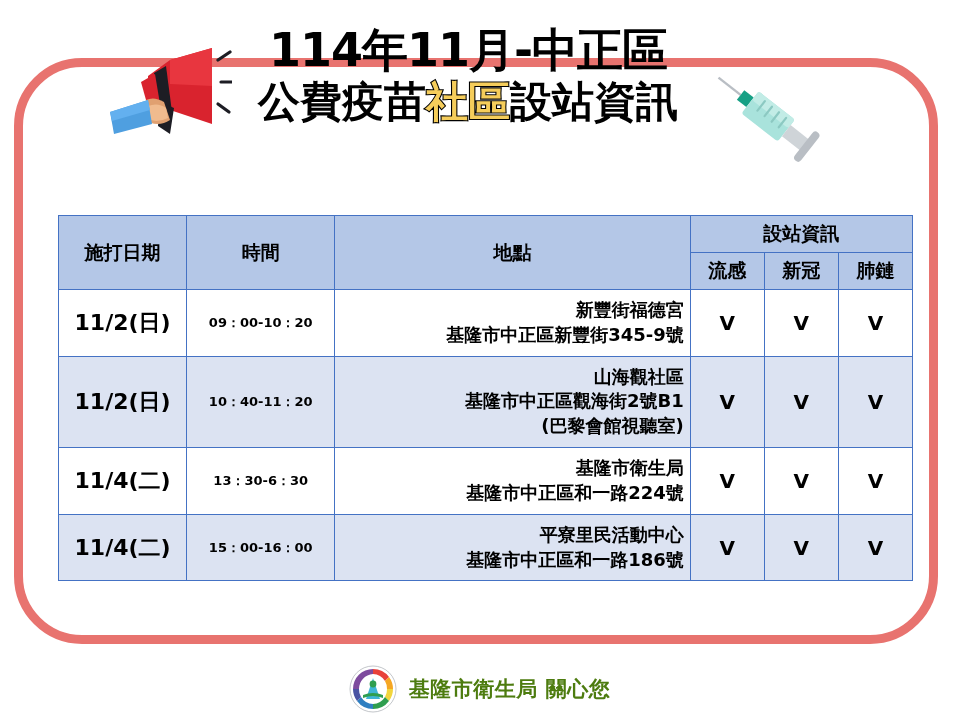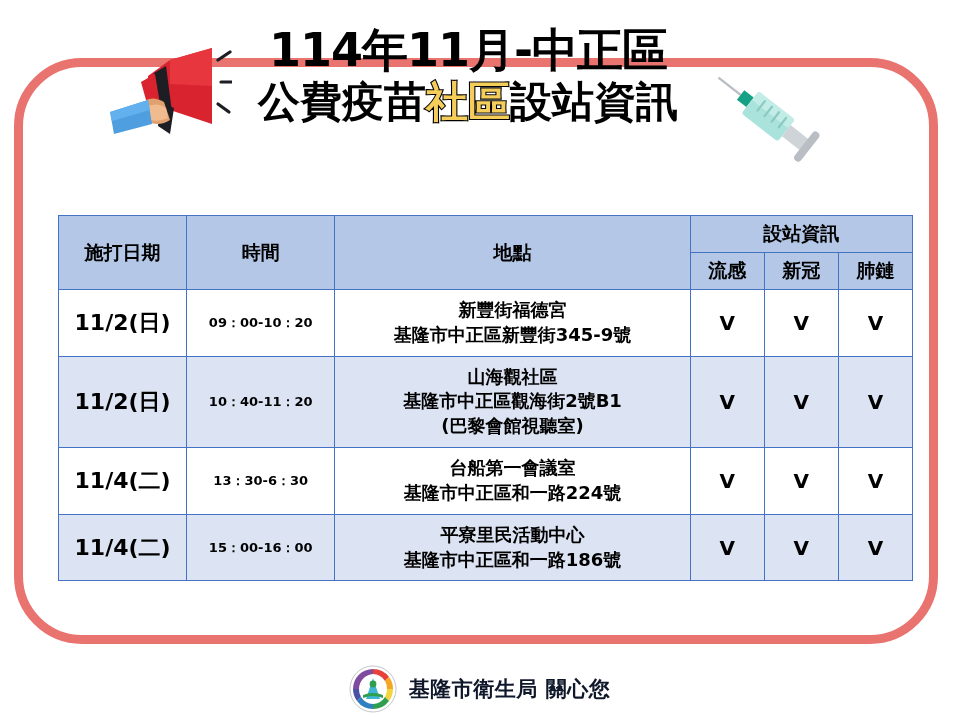--- a/index.html
+++ b/index.html
@@ -131,21 +131,21 @@
   td.cell-place {
     font-size: 18px;
     line-height: 1.38;
     padding: 8px 6px;
   }
   td.cell-vac { font-size: 20px; }
 
   tbody tr.row-white td { background: #ffffff; }
   tbody tr.row-blue  td { background: #dce3f2; }
 
-  .place-line { display: block; }
+  .place-line { display: block; text-align: right; }
 
   
   #footer {
     position: absolute;
     left: 0;
     top: 660px;
     width: 959px;
     height: 57px;
     display: flex;
     align-items: center;
@@ -155,21 +155,21 @@
 
   #footer-logo {
     width: 48px;
     height: 48px;
     flex: none;
   }
 
   #footer-text {
     font-size: 21px;
     font-weight: bold;
-    color: #0f172a;
+    color: #4d7c0f;
     letter-spacing: 0.5px;
   }
 </style>
 </head>
 <body>
 
 <div id="poster-frame"></div>
 
 <div id="header">
 
@@ -275,21 +275,21 @@
           <span class="place-line">(巴黎會館視聽室)</span>
         </td>
         <td class="cell-vac">V</td>
         <td class="cell-vac">V</td>
         <td class="cell-vac">V</td>
       </tr>
       <tr class="row-white">
         <td class="cell-date">11/4(二)</td>
         <td class="cell-time">13：30-6：30</td>
         <td class="cell-place">
-          <span class="place-line">台船第一會議室</span>
+          <span class="place-line">基隆市衛生局</span>
           <span class="place-line">基隆市中正區和一路224號</span>
         </td>
         <td class="cell-vac">V</td>
         <td class="cell-vac">V</td>
         <td class="cell-vac">V</td>
       </tr>
       <tr class="row-blue">
         <td class="cell-date">11/4(二)</td>
         <td class="cell-time">15：00-16：00</td>
         <td class="cell-place">

